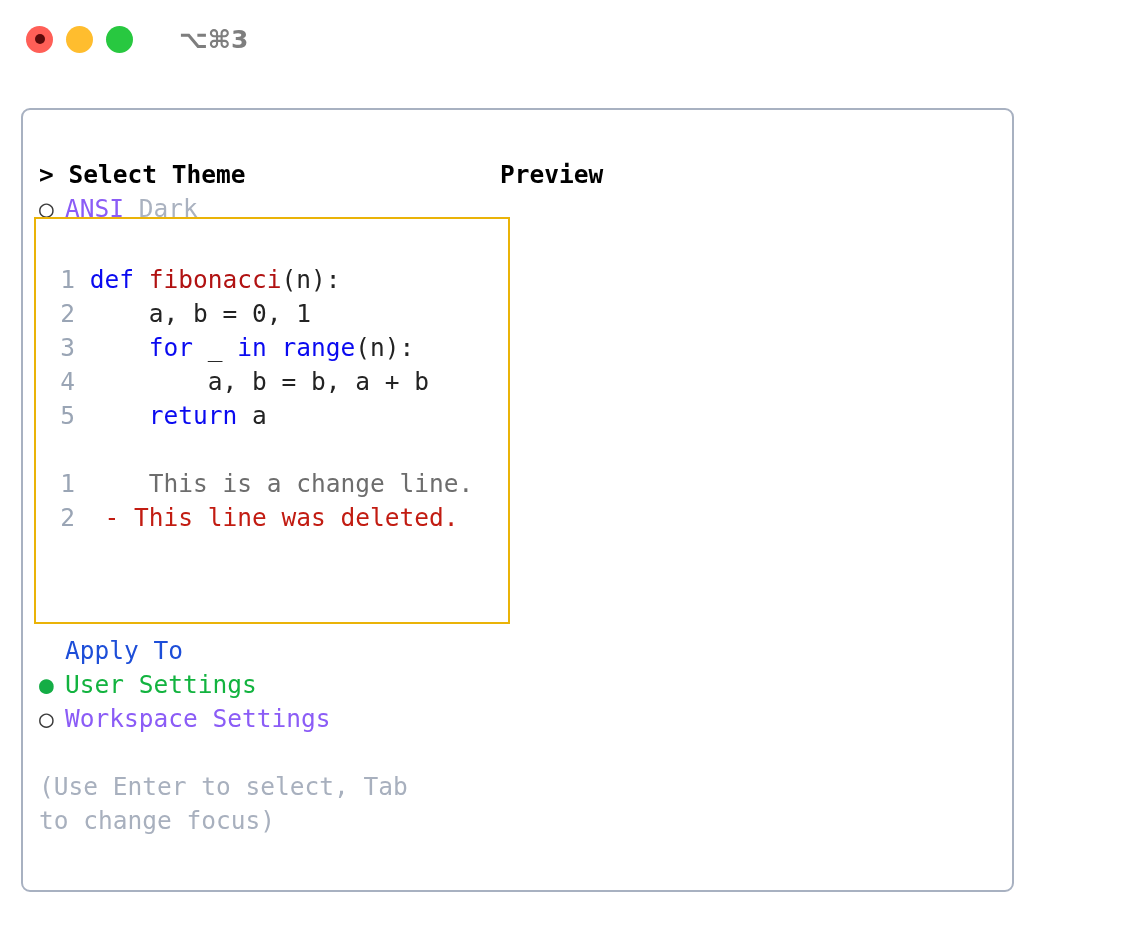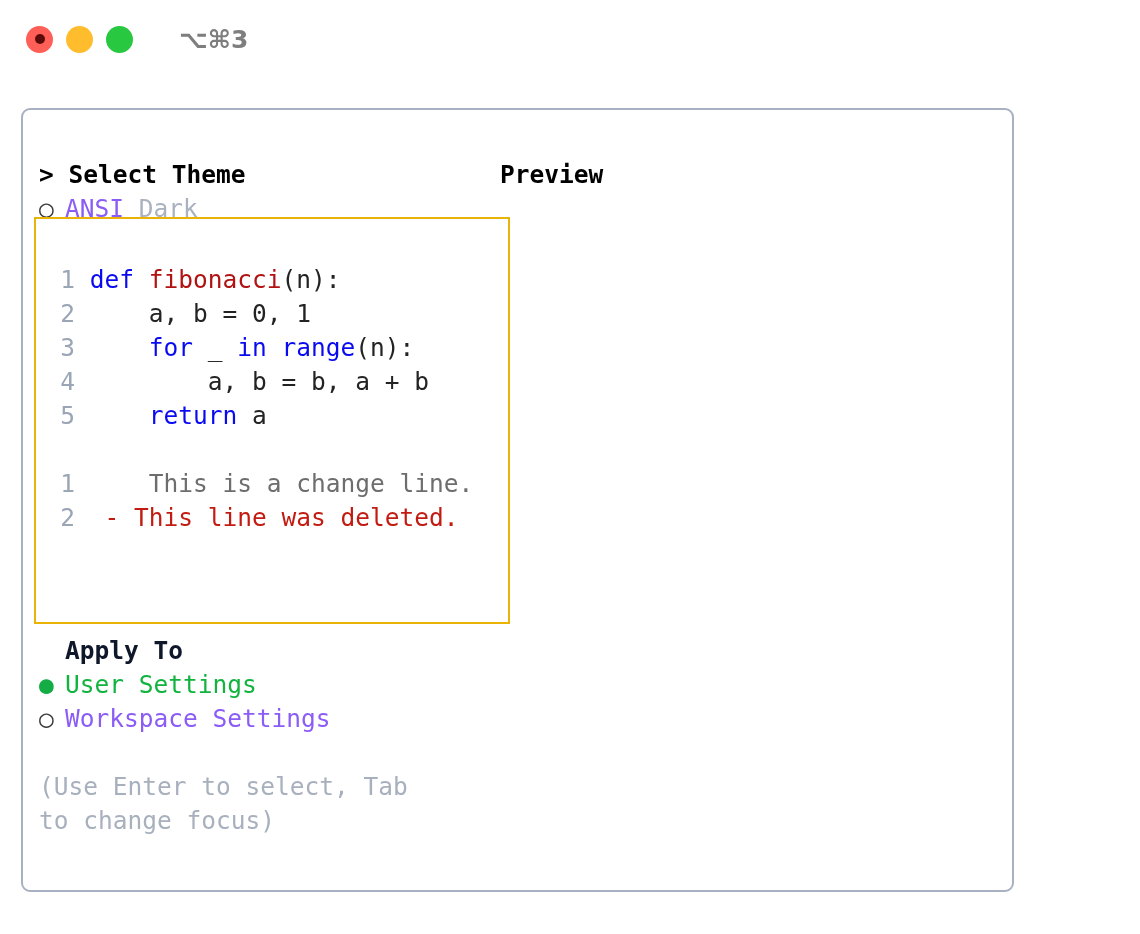--- a/index.html
+++ b/index.html
@@ -110,22 +110,22 @@
     width: 26px;
     color: #3a3a3a;
   }
   .bullet.sel {
     color: #14ad45;
   }
   .item-label { color: #8b5cf6; }
   .item-label.sel { color: #12b33f; }
   .item-tag { color: #aab2c0; }
   .section-title {
-    font-weight: bold;
-    color: #0f172a;
+    font-weight: normal;
+    color: #1d4ed8;
   }
   .spacer { height: 34px; }
   .hint {
     color: #a8b0be;
     font-size: 24.5px;
     line-height: 34px;
     white-space: pre-wrap;
     width: 400px;
   }
 

